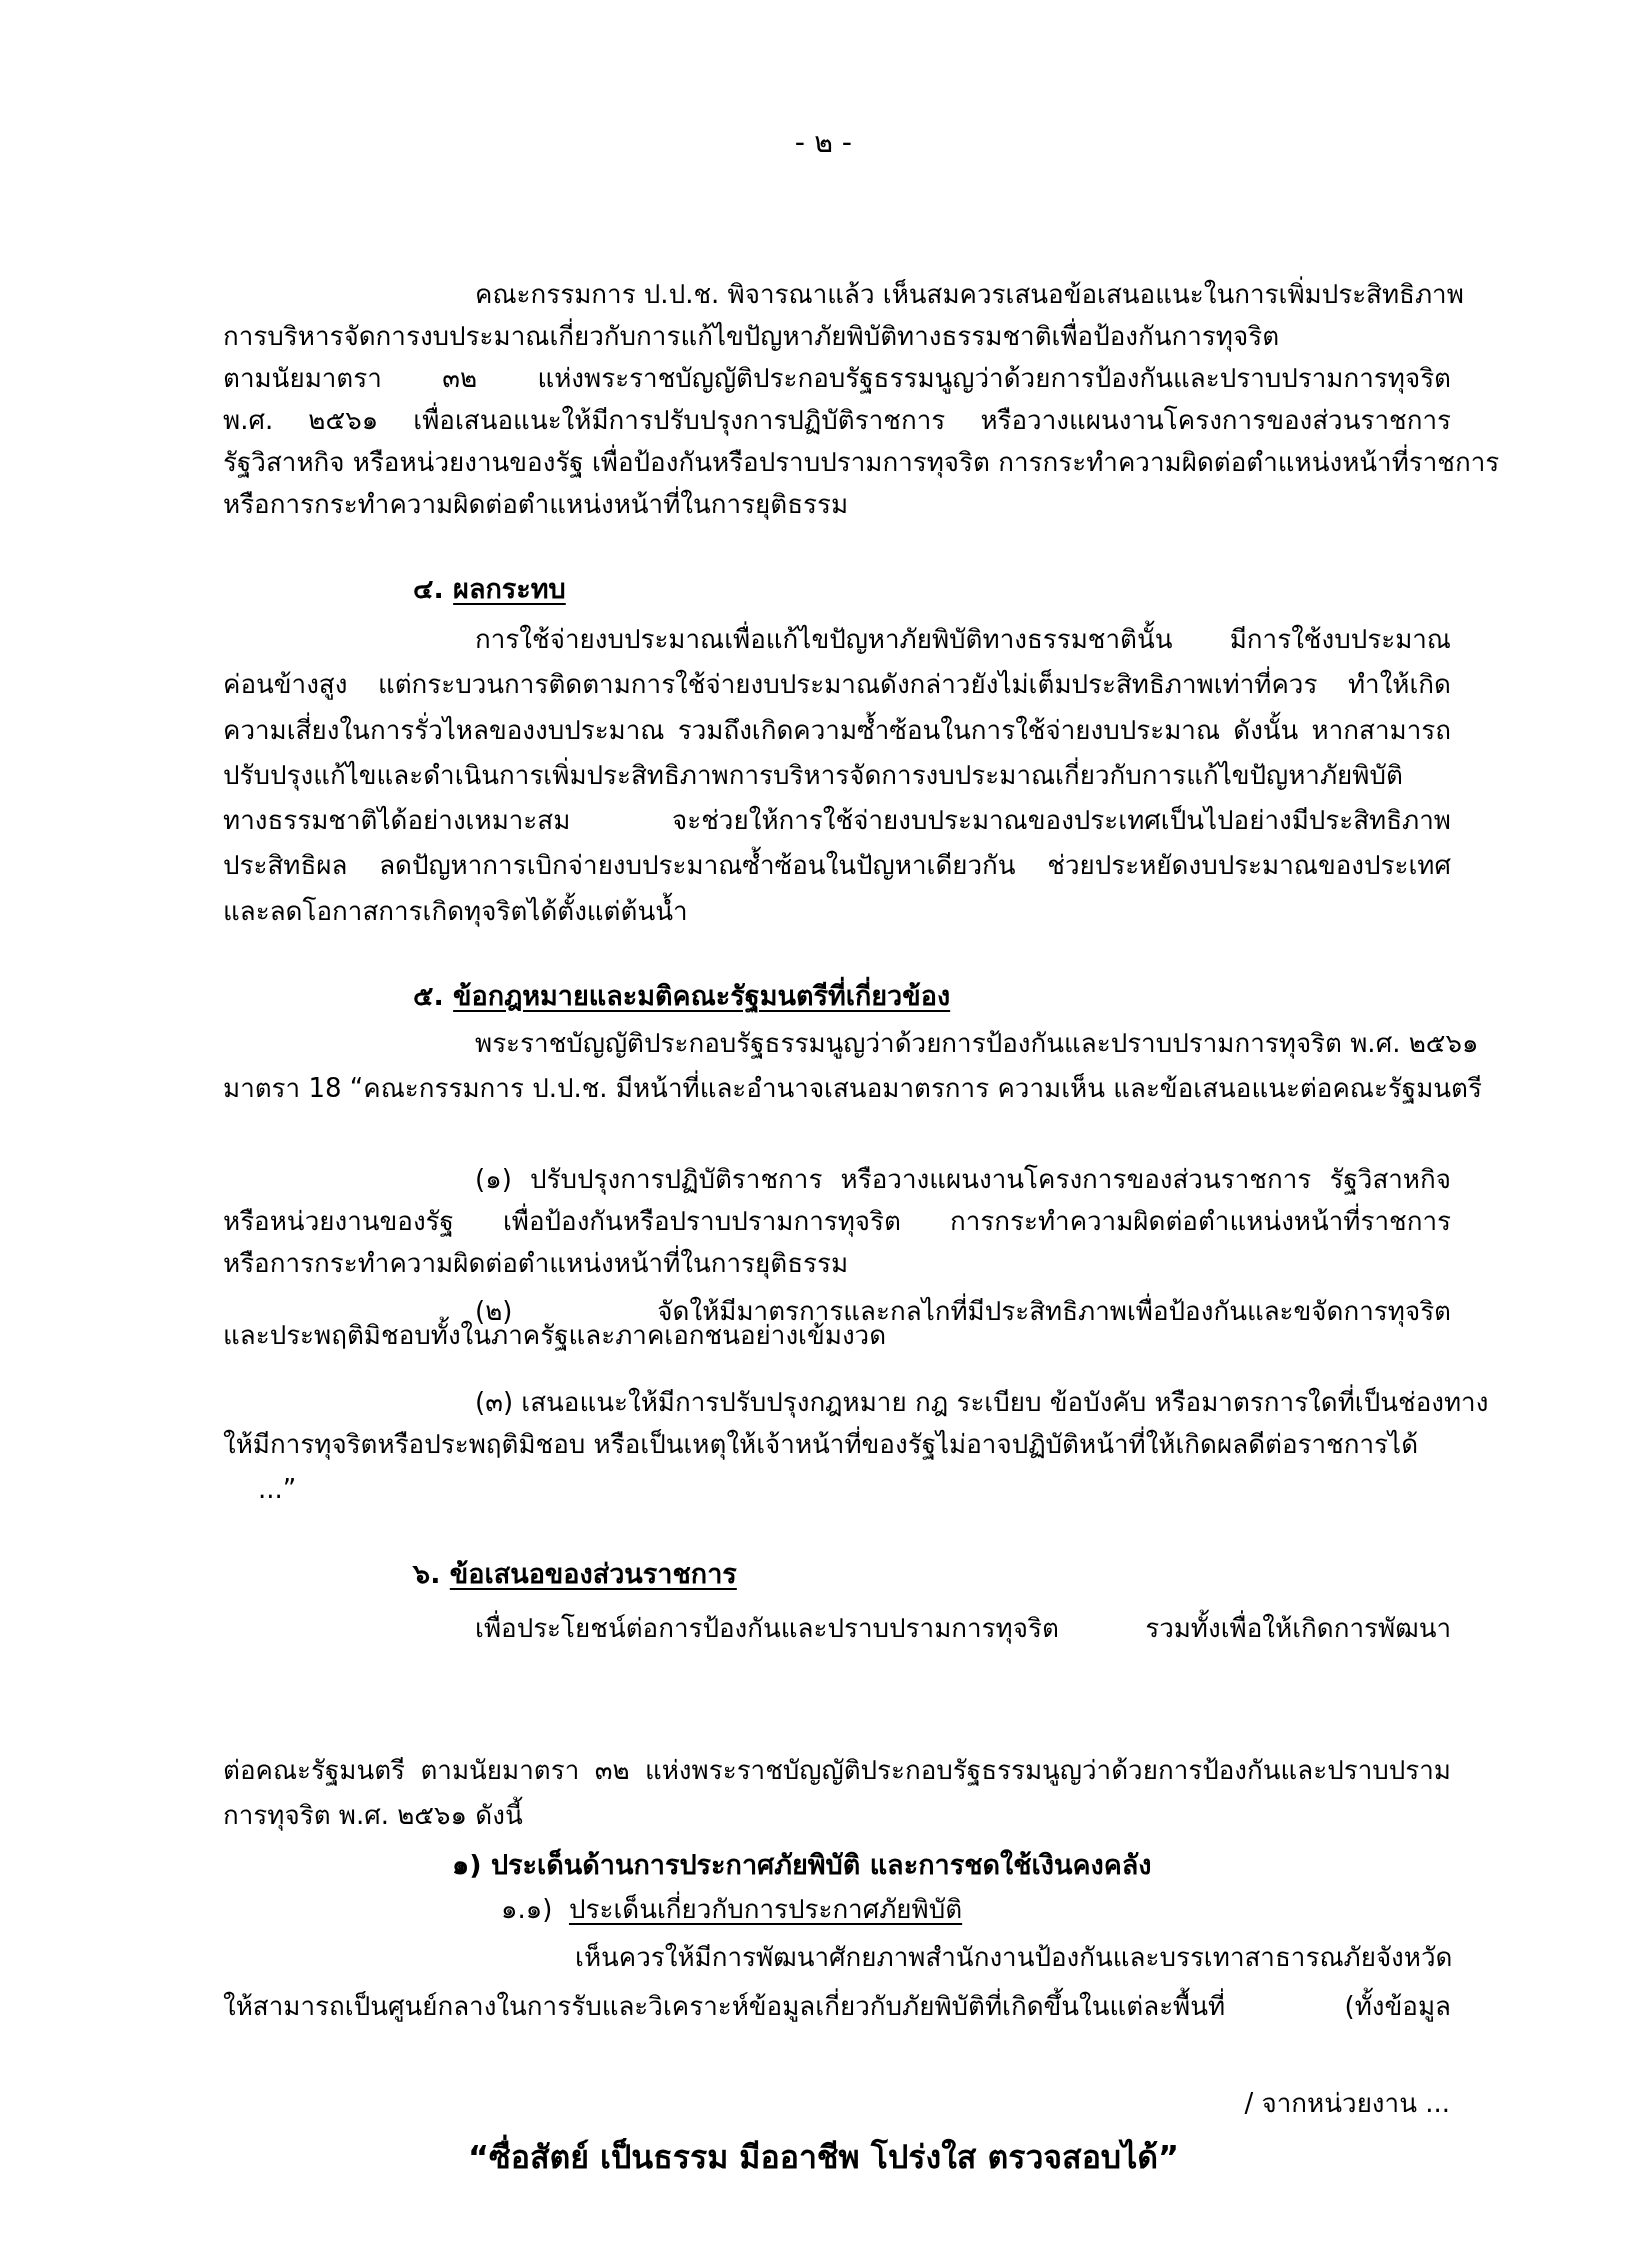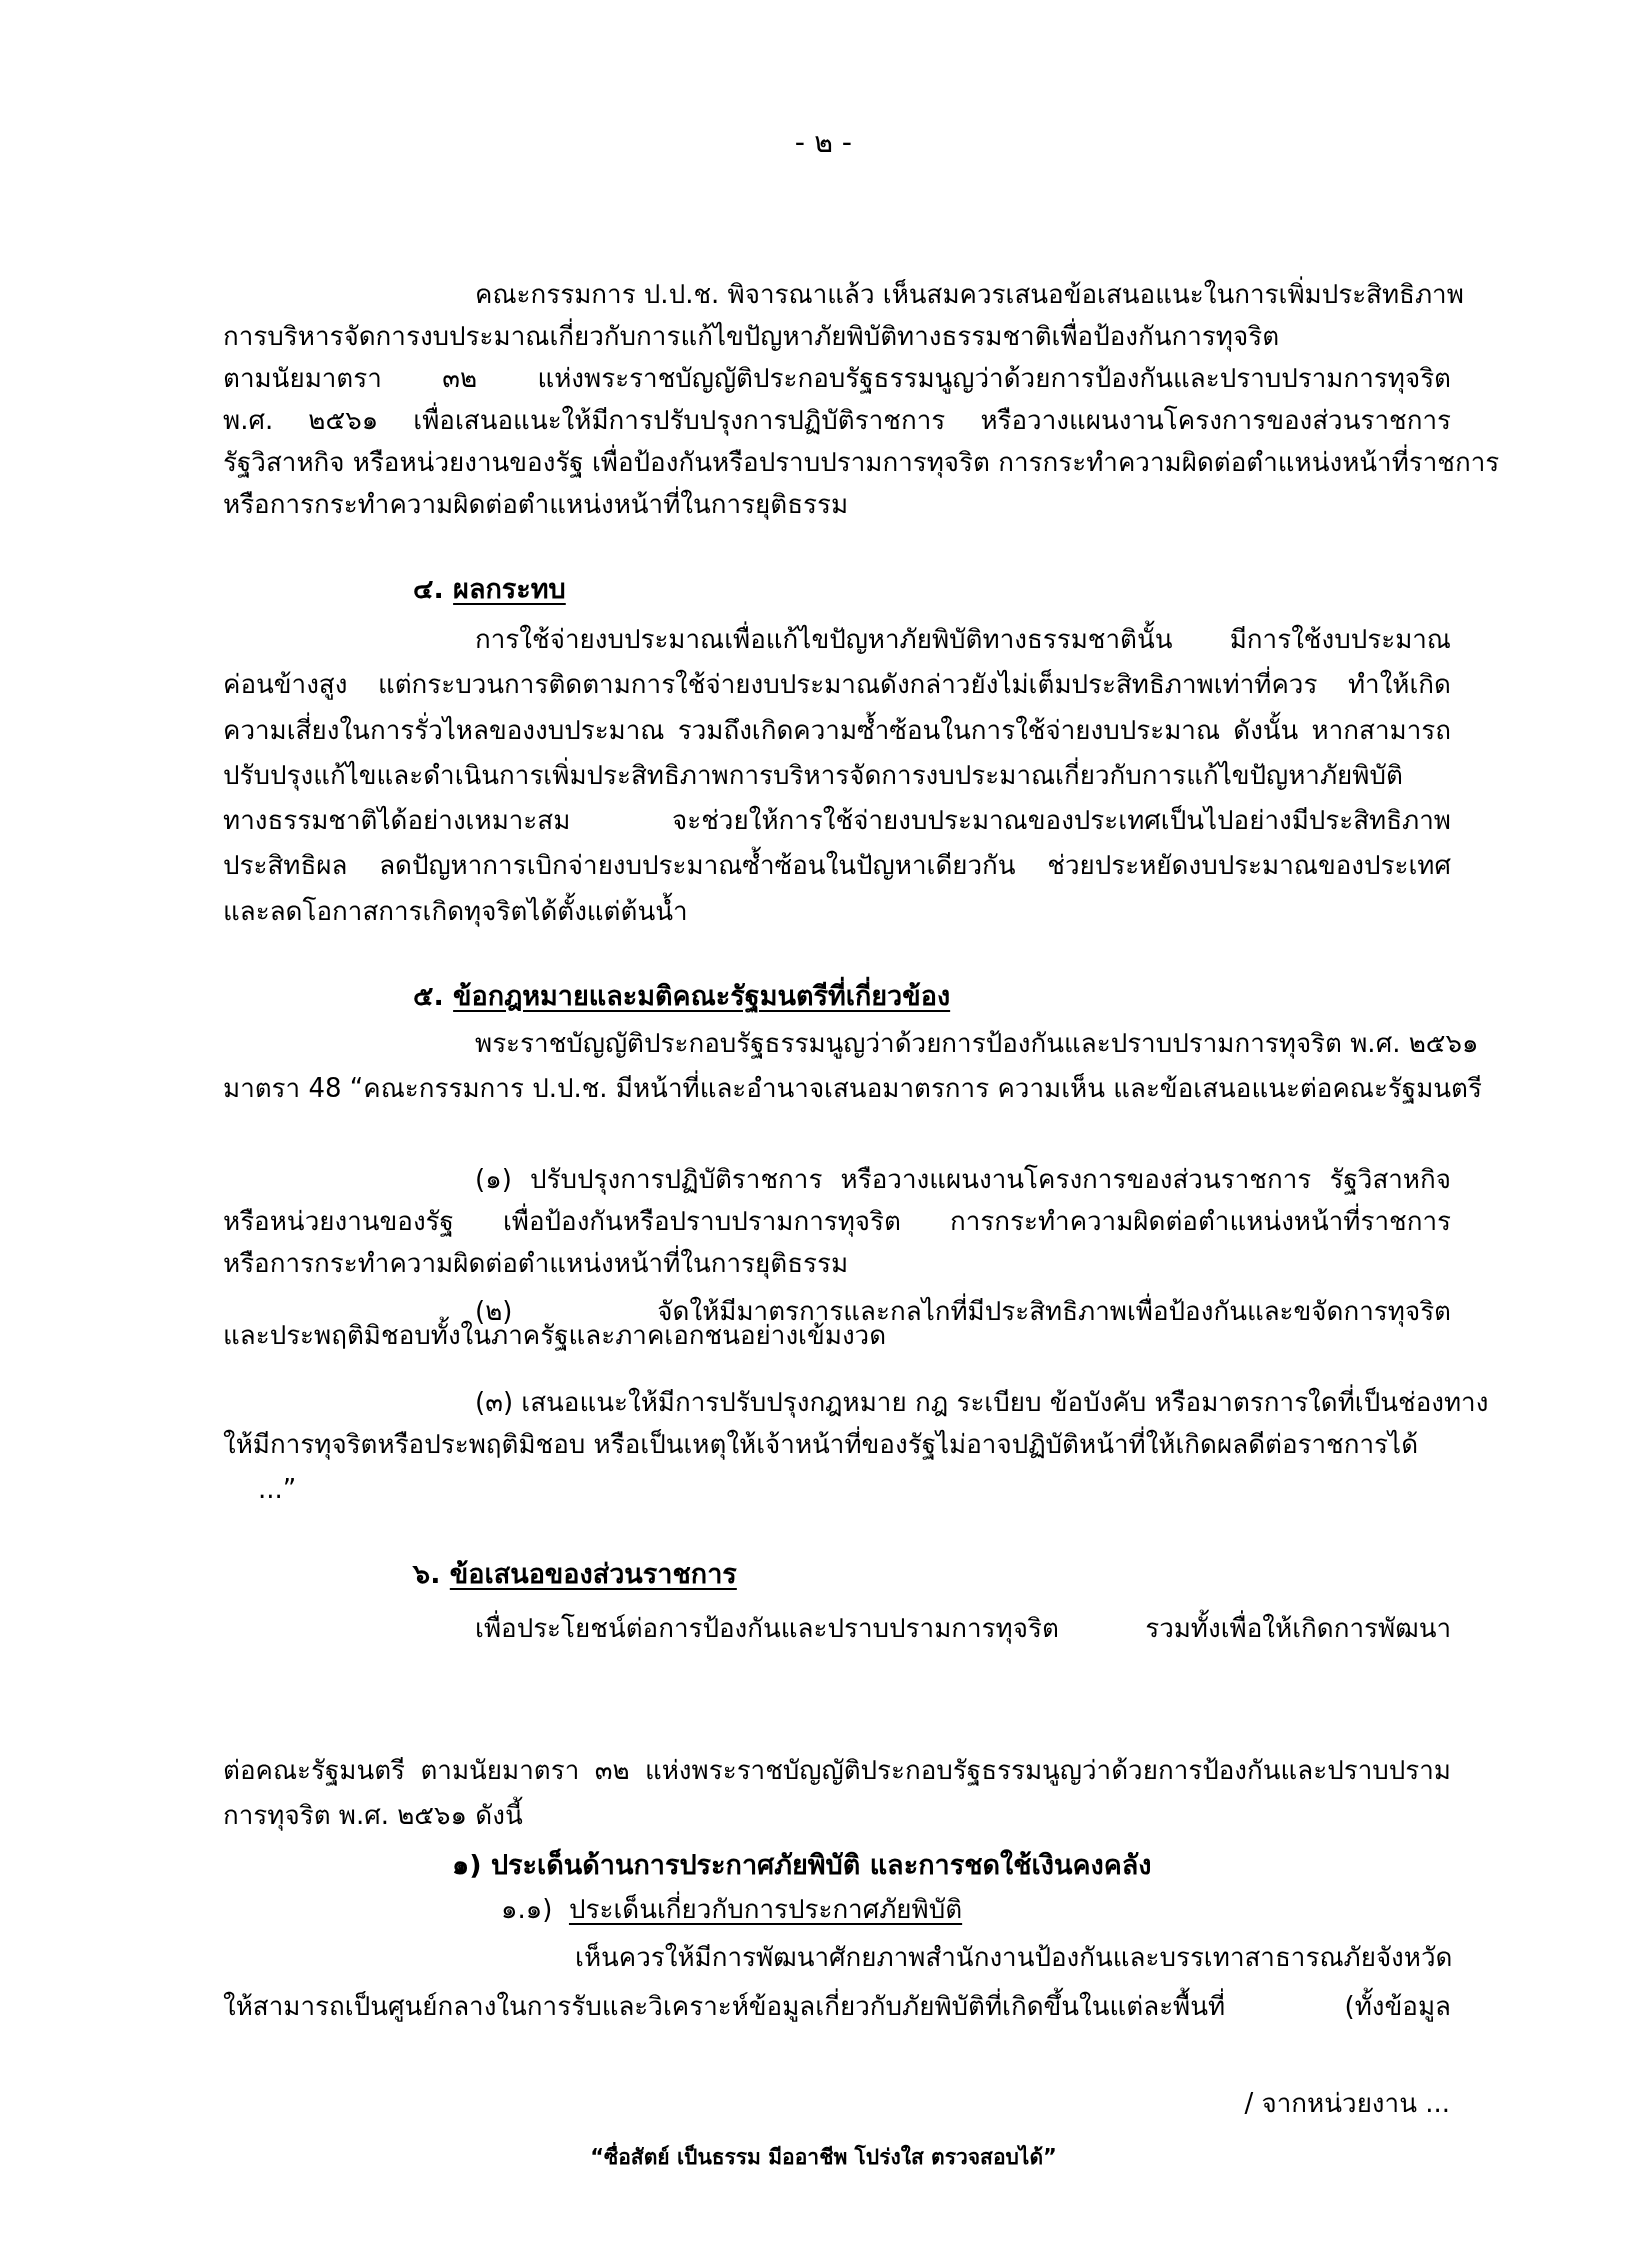--- a/index.html
+++ b/index.html
@@ -7,21 +7,21 @@
          font-family: "DejaVu Sans", "Liberation Sans", sans-serif; color: #000; }
   .page { position: absolute; left: 0; top: 0; width: 1647px; height: 2261px; background: #fff; }
   .ln { position: absolute; white-space: nowrap; font-size: 26px; line-height: 39px; letter-spacing: 0px; }
   .just { left: 223px; width: 1228px; text-align: justify; text-align-last: justify; }
   .plain { left: 223px; }
   .ind1 { left: 475px; width: 976px; text-align: justify; text-align-last: justify; }
   .bold { font-weight: bold; }
   .ul { text-decoration: underline; text-decoration-thickness: 1.9px; text-underline-offset: 5.2px; }
   .pagenum { left: 0; width: 1647px; text-align: center; font-size: 28.4px; }
   .heading { left: 413px; font-weight: bold; font-size: 27px; }
-  .footer-motto { left: 0; width: 1647px; text-align: center; font-weight: bold; font-size: 21px; }
+  .footer-motto { left: 0; width: 1647px; text-align: center; font-weight: bold; font-size: 32px; }
   .cont { right: 197px; text-align: right; }
 </style>
 </head>
 <body>
 
 <div class="page">
 
   <div class="ln pagenum" style="top:123px;">- ๒ -</div>
 
   <div class="ln ind1" style="top:275px;">คณะกรรมการ ป.ป.ช. พิจารณาแล้ว เห็นสมควรเสนอข้อเสนอแนะในการเพิ่มประสิทธิภาพ</div>
@@ -41,21 +41,21 @@
   <div class="ln just" style="top:756px;">ปรับปรุงแก้ไขและดำเนินการเพิ่มประสิทธิภาพการบริหารจัดการงบประมาณเกี่ยวกับการแก้ไขปัญหาภัยพิบัติ</div>
   <div class="ln just" style="top:801px;">ทางธรรมชาติได้อย่างเหมาะสม จะช่วยให้การใช้จ่ายงบประมาณของประเทศเป็นไปอย่างมีประสิทธิภาพ</div>
   <div class="ln just" style="top:846px;">ประสิทธิผล ลดปัญหาการเบิกจ่ายงบประมาณซ้ำซ้อนในปัญหาเดียวกัน ช่วยประหยัดงบประมาณของประเทศ</div>
   <div class="ln plain" style="top:892px;">และลดโอกาสการเกิดทุจริตได้ตั้งแต่ต้นน้ำ</div>
 
   <div class="ln heading" style="top:976px;">
     <span>๕.</span>
     <span class="ul">ข้อกฎหมายและมติคณะรัฐมนตรีที่เกี่ยวข้อง</span>
   </div>
   <div class="ln ind1" style="top:1024px;">พระราชบัญญัติประกอบรัฐธรรมนูญว่าด้วยการป้องกันและปราบปรามการทุจริต พ.ศ. ๒๕๖๑</div>
-  <div class="ln just" style="top:1069px;">มาตรา 48 “คณะกรรมการ ป.ป.ช. มีหน้าที่และอำนาจเสนอมาตรการ ความเห็น และข้อเสนอแนะต่อคณะรัฐมนตรี</div>
+  <div class="ln just" style="top:1069px;">มาตรา 18 “คณะกรรมการ ป.ป.ช. มีหน้าที่และอำนาจเสนอมาตรการ ความเห็น และข้อเสนอแนะต่อคณะรัฐมนตรี</div>
 
   <div class="ln ind1" style="top:1160px;">(๑)  ปรับปรุงการปฏิบัติราชการ หรือวางแผนงานโครงการของส่วนราชการ รัฐวิสาหกิจ</div>
   <div class="ln just" style="top:1202px;">หรือหน่วยงานของรัฐ เพื่อป้องกันหรือปราบปรามการทุจริต การกระทำความผิดต่อตำแหน่งหน้าที่ราชการ</div>
   <div class="ln plain" style="top:1244px;">หรือการกระทำความผิดต่อตำแหน่งหน้าที่ในการยุติธรรม</div>
 
   <div class="ln ind1" style="top:1292px;">(๒)  จัดให้มีมาตรการและกลไกที่มีประสิทธิภาพเพื่อป้องกันและขจัดการทุจริต</div>
   <div class="ln plain" style="top:1316px;">และประพฤติมิชอบทั้งในภาครัฐและภาคเอกชนอย่างเข้มงวด</div>
 
   <div class="ln ind1" style="top:1383px;">(๓)  เสนอแนะให้มีการปรับปรุงกฎหมาย กฎ ระเบียบ ข้อบังคับ หรือมาตรการใดที่เป็นช่องทาง</div>
   <div class="ln plain" style="top:1425px;">ให้มีการทุจริตหรือประพฤติมิชอบ หรือเป็นเหตุให้เจ้าหน้าที่ของรัฐไม่อาจปฏิบัติหน้าที่ให้เกิดผลดีต่อราชการได้</div>

